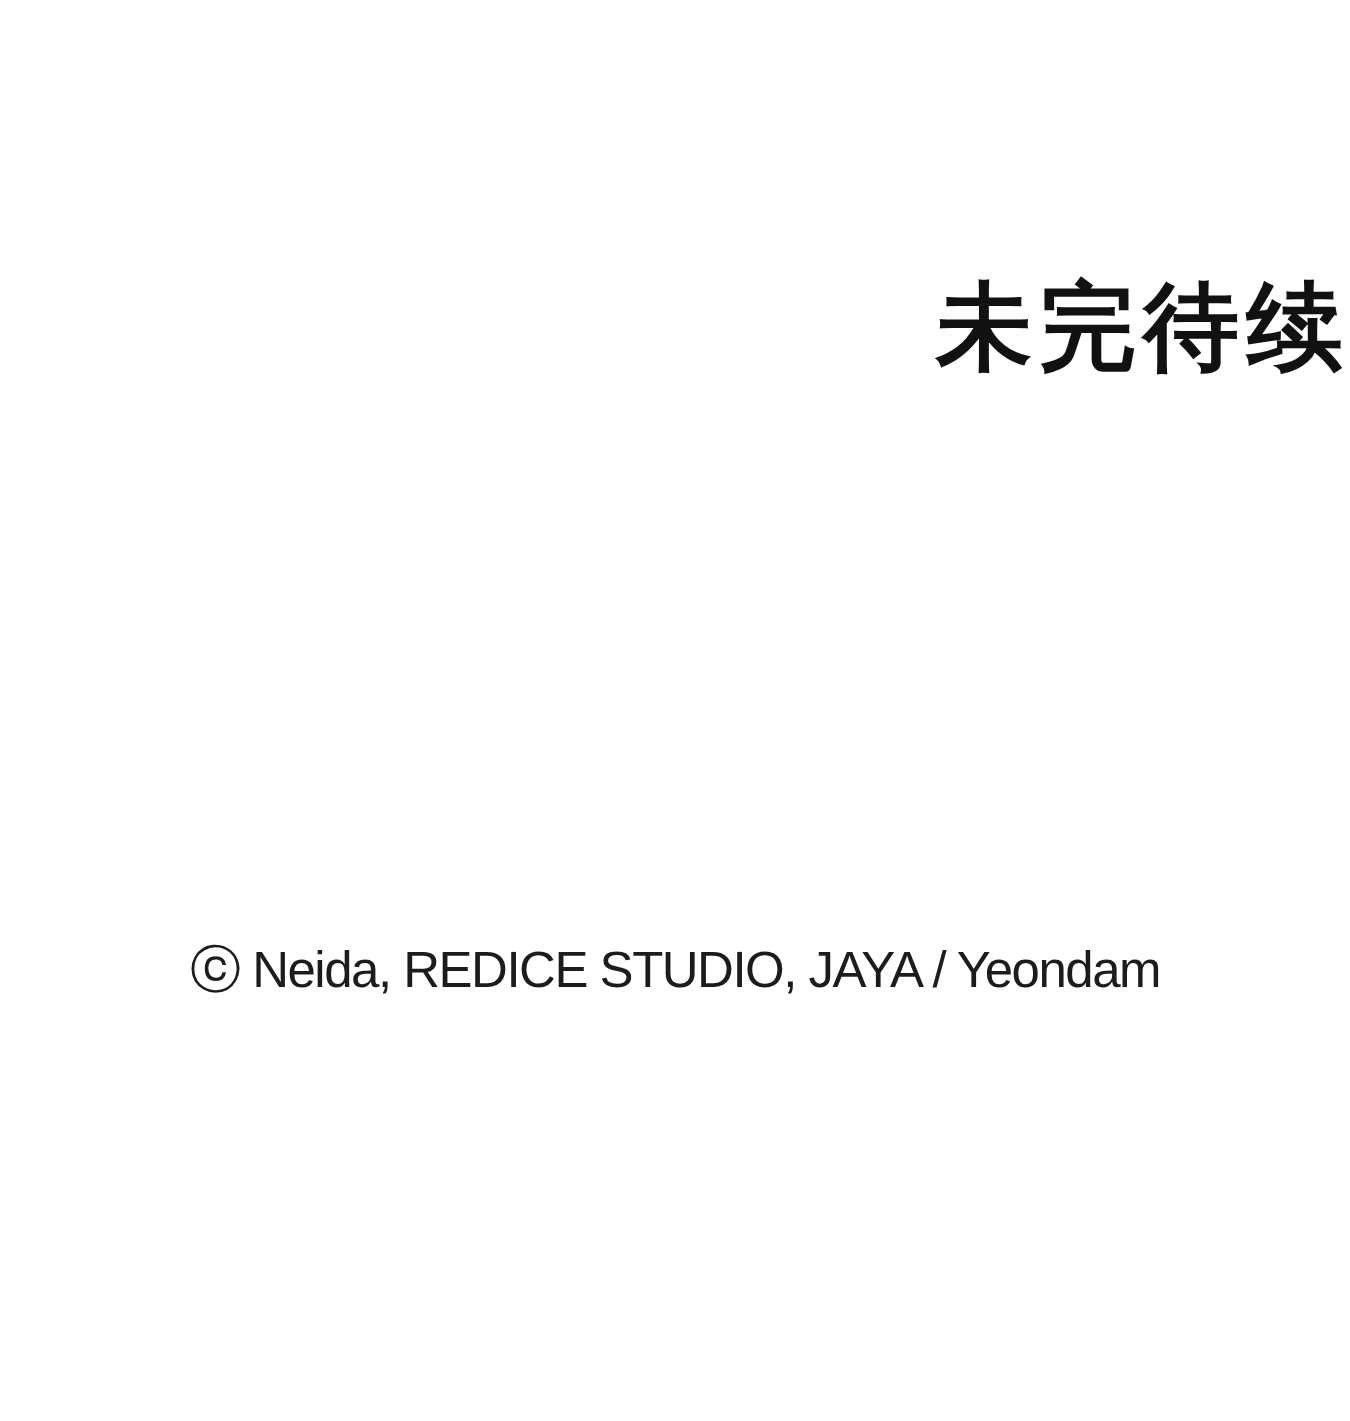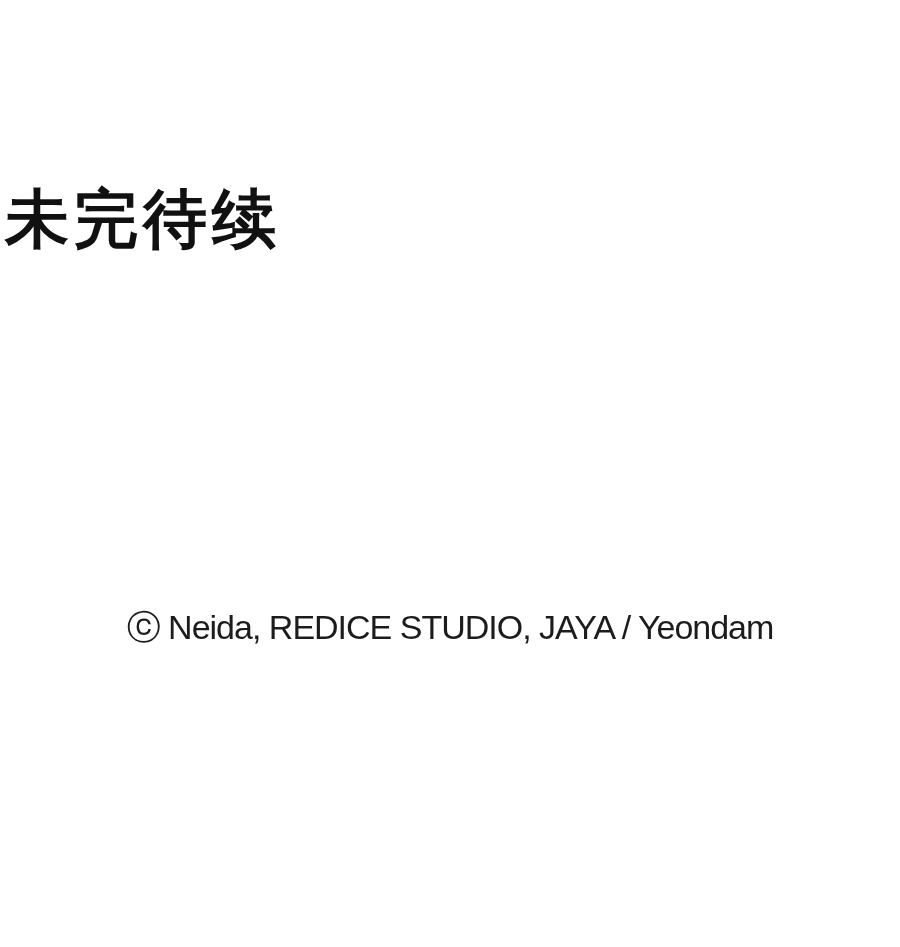--- a/index.html
+++ b/index.html
@@ -13,32 +13,32 @@
     height: 947px;
     background: #ffffff;
     overflow: hidden;
     font-family: "Liberation Sans", sans-serif;
   }
   .title {
     position: absolute;
     top: 184px;
     left: 0;
     right: 0;
-    text-align: left;
+    text-align: right;
     font-family: "DejaVu Sans", sans-serif;
     font-weight: 900;
     font-size: 64px;
     line-height: 1.1;
     letter-spacing: 5px;
     text-indent: 5px;
     color: #111111;
   }
   .copyright {
     position: absolute;
-    top: 606px;
+    top: 626px;
     left: 0;
     right: 0;
     text-align: center;
     font-family: "Liberation Sans", sans-serif;
     font-weight: 400;
     font-size: 34px;
     letter-spacing: -1px;
     line-height: 1.25;
     color: #1c1c1c;
   }

